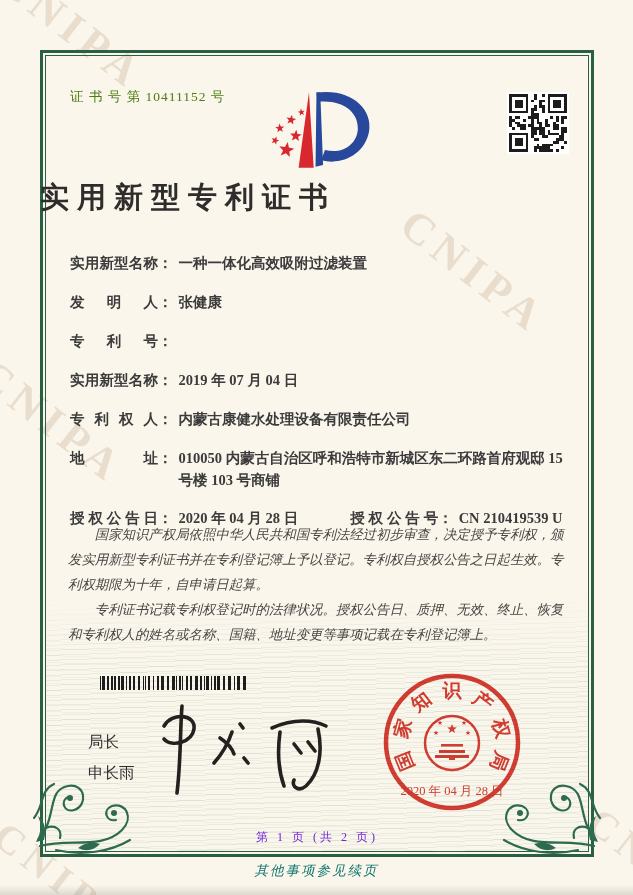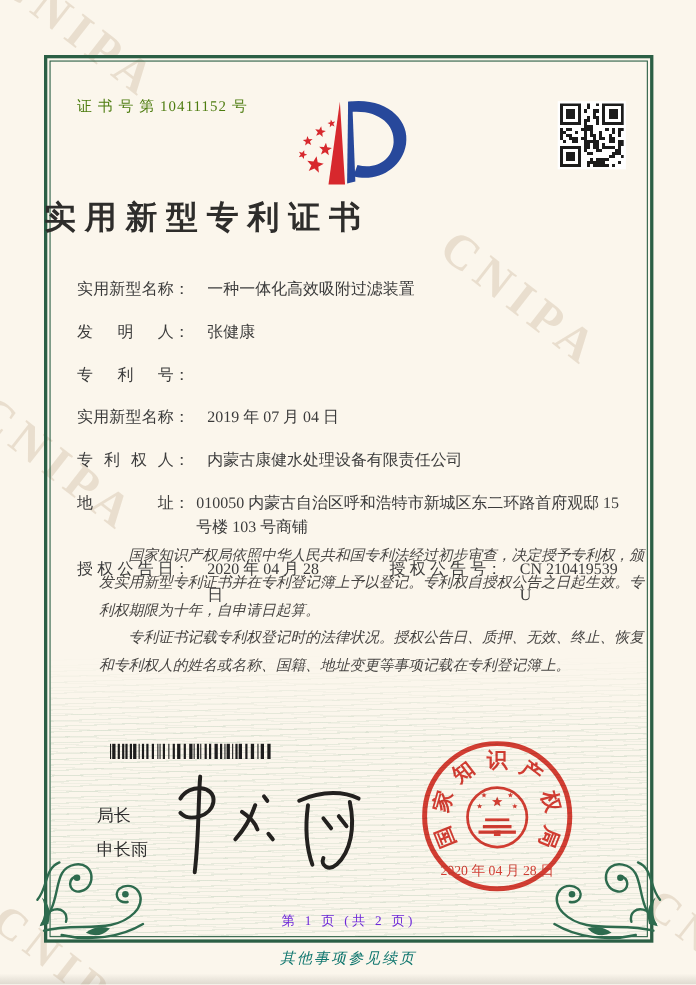--- a/index.html
+++ b/index.html
@@ -37,36 +37,35 @@
   
   .cert-no{position:absolute;left:70px;top:88px;font-size:13.5px;letter-spacing:1px;color:#4d7c0f;}
   .logo{position:absolute;left:266px;top:86px;width:116px;height:94px;}
   .qr{position:absolute;left:507px;top:92px;width:58px;height:58px;background:#fff;padding:2px;}
   .title{
     position:absolute;left:40px;right:39px;top:178px;
     font-size:29px;font-weight:bold;letter-spacing:8px;color:#2e2d2b;
   }
   
   .fields{position:absolute;left:70px;top:252px;width:500px;font-size:14.5px;}
-  .row{display:flex;margin-bottom:16px;line-height:23px;}
+  .row{display:flex;margin-bottom:16px;line-height:23px;font-weight:bold;}
   .lbl{
     display:inline-block;width:88px;text-align:justify;text-align-last:justify;
     color:#3b3b3b;flex:none;
   }
   .colon{flex:none;}
-  .val{margin-left:16px;}
+  .val{margin-left:6px;}
   .val-wrap{margin-left:6px;width:388px;line-height:22px;}
   .pair{display:flex;}
   .gap{width:52px;flex:none;}
   
   .paras{
-    position:absolute;left:68px;top:494px;width:502px;
+    position:absolute;left:68px;top:522px;width:502px;
     font-size:13.4px;line-height:25px;font-style:italic;color:#474543;
-    font-family:Liberation Mono, monospace;
-    margin-left:22px;
+    font-family:Liberation Serif, serif;
   }
   .paras p{margin:0;text-indent:2em;}
   
   .barcode{position:absolute;left:100px;top:676px;width:147px;height:14px;}
   .signer{position:absolute;left:88px;top:726px;font-family:"Liberation Sans","DejaVu Sans",sans-serif;
     font-size:15.5px;color:#2f2f2f;line-height:31px;}
   .signature{position:absolute;left:148px;top:696px;width:196px;height:104px;}
   .seal{position:absolute;left:377px;top:667px;width:150px;height:150px;mix-blend-mode:multiply;opacity:0.95;}
   .ornament{position:absolute;width:132px;height:112px;}
   .orn-left{left:26px;top:756px;}

